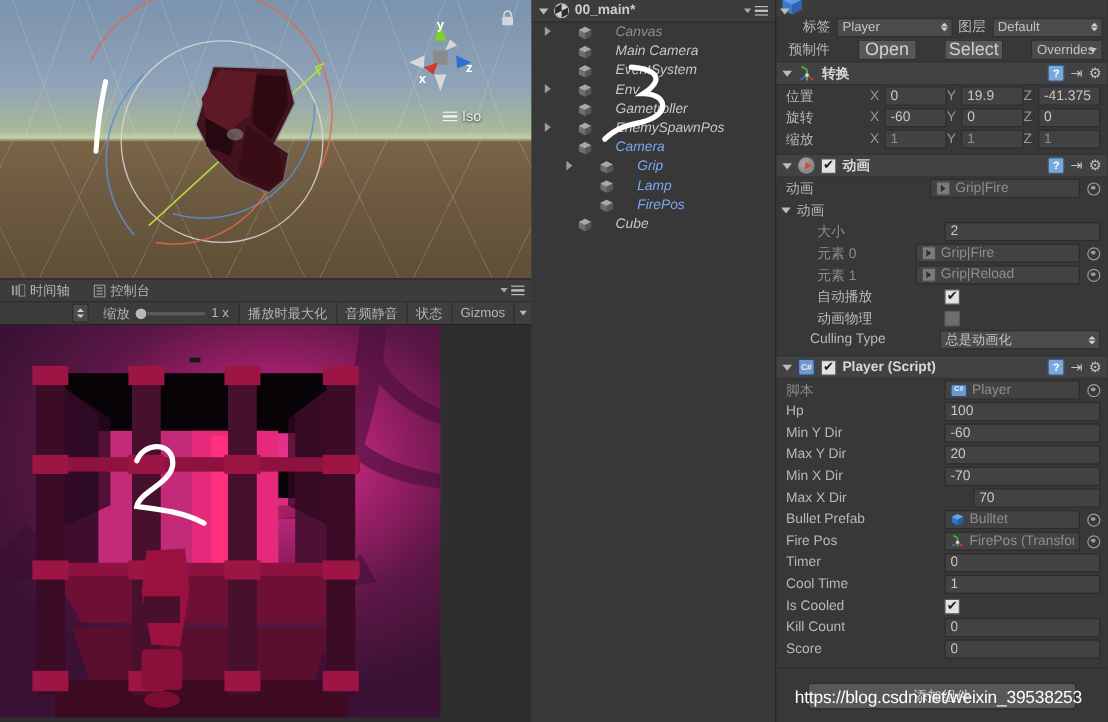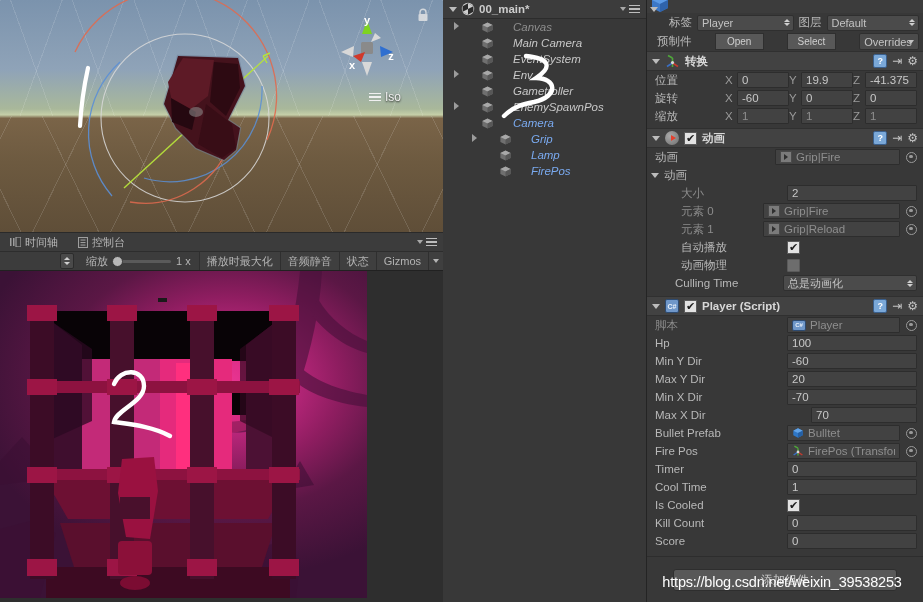--- a/index.html
+++ b/index.html
@@ -129,21 +129,21 @@
     background: #4b4b4b; border: 1px solid #2f2f2f; border-radius: 2px;
     height: 16px; display: flex; align-items: center; padding: 0 4px;
     font-size: 11px; color: #c3c3c3; position: relative;
   }
   .dd .stepper { position: absolute; right: 3px; display: flex; flex-direction: column; gap: 1px; }
   .dd .caret { position: absolute; right: 4px; width: 0; height: 0;
     border-left: 3.5px solid transparent; border-right: 3.5px solid transparent; border-top: 4px solid #c3c3c3; }
   .btn {
     background: #585858; border: 1px solid #2f2f2f; height: 17px;
     display: flex; align-items: center; justify-content: center;
-    font-size: 10px; color: #cfcfcf;
+    font-size: 15px; color: #cfcfcf;
   }
 
   .comp-header {
     display: flex; align-items: center; height: 20px; gap: 5px;
     background: #424242; border-top: 1px solid #303030; border-bottom: 1px solid #303030;
     padding: 0 5px;
   }
   .comp-header .ctitle { font-weight: bold; color: #d8d8d8; font-size: 11.5px; }
   .comp-header .hicons { margin-left: auto; display: flex; align-items: center; gap: 5px; }
   .twisty-dn { width: 0; height: 0; border-left: 4.5px solid transparent; border-right: 4.5px solid transparent; border-top: 5px solid #bcbcbc; }
@@ -533,20 +533,31 @@
           <span class="twisty"></span>
           <span style="display: flex;">
             <svg class="cube-ico" viewBox="0 0 14 14">
   <path d="M7 1.5 L12.5 4.3 L12.5 9.7 L7 12.5 L1.5 9.7 L1.5 4.3 Z" fill="#6f6f6f"></path>
   <path d="M7 1.5 L12.5 4.3 L7 7.1 L1.5 4.3 Z" fill="#a8a8a8"></path>
   <path d="M7 7.1 L12.5 4.3 L12.5 9.7 L7 12.5 Z" fill="#575757"></path>
             </svg>
           </span>
           <span class="label" style="color: rgb(122, 170, 240);">FirePos</span>
         </div>
+        <div class="h-row" style="padding-left: 8px;">
+          <span class="twisty"></span>
+          <span style="display: flex;">
+            <svg class="cube-ico" viewBox="0 0 14 14">
+  <path d="M7 1.5 L12.5 4.3 L12.5 9.7 L7 12.5 L1.5 9.7 L1.5 4.3 Z" fill="#6f6f6f"></path>
+  <path d="M7 1.5 L12.5 4.3 L7 7.1 L1.5 4.3 Z" fill="#a8a8a8"></path>
+  <path d="M7 7.1 L12.5 4.3 L12.5 9.7 L7 12.5 Z" fill="#575757"></path>
+            </svg>
+          </span>
+          <span class="label" style="color: rgb(200, 200, 200);">Cube</span>
+        </div>
       </div>
 
     <svg class="scribble" style="left:47px;top:52px;" width="68" height="75">
       <path d="M36 4 C58 6 64 14 46 26 C66 26 70 44 44 50 C34 52 24 54 14 64" stroke="#fff" stroke-width="4.4" fill="none" stroke-linecap="round"></path>
     </svg>
   </div>
 
   <div id="inspector">
     <div id="insp-topstrip">
       <svg style="position:absolute;left:2px;top:-6px;" width="22" height="20" viewBox="0 0 22 20">
@@ -699,21 +710,21 @@
     </div>
     <div class="prop-row">
       <span class="prop-name" style="width:132px;padding-left:26px;">自动播放</span>
       <span class="chk">✔</span>
     </div>
     <div class="prop-row">
       <span class="prop-name" style="width:132px;padding-left:26px;">动画物理</span>
       <span class="chk off"></span>
     </div>
     <div class="prop-row">
-      <span class="prop-name" style="width:128px;padding-left:20px;">Culling Time</span>
+      <span class="prop-name" style="width:128px;padding-left:20px;">Culling Type</span>
       <span class="dd" style="flex:1;">
         <span>总是动画化</span>
         <span class="stepper">
           <i class="tiny-arrow arrow-up"></i>
             <i class="tiny-arrow arrow-dn"></i>
         </span>
       </span>
     </div>
 
     <div class="comp-header" style="margin-top:4px;">

